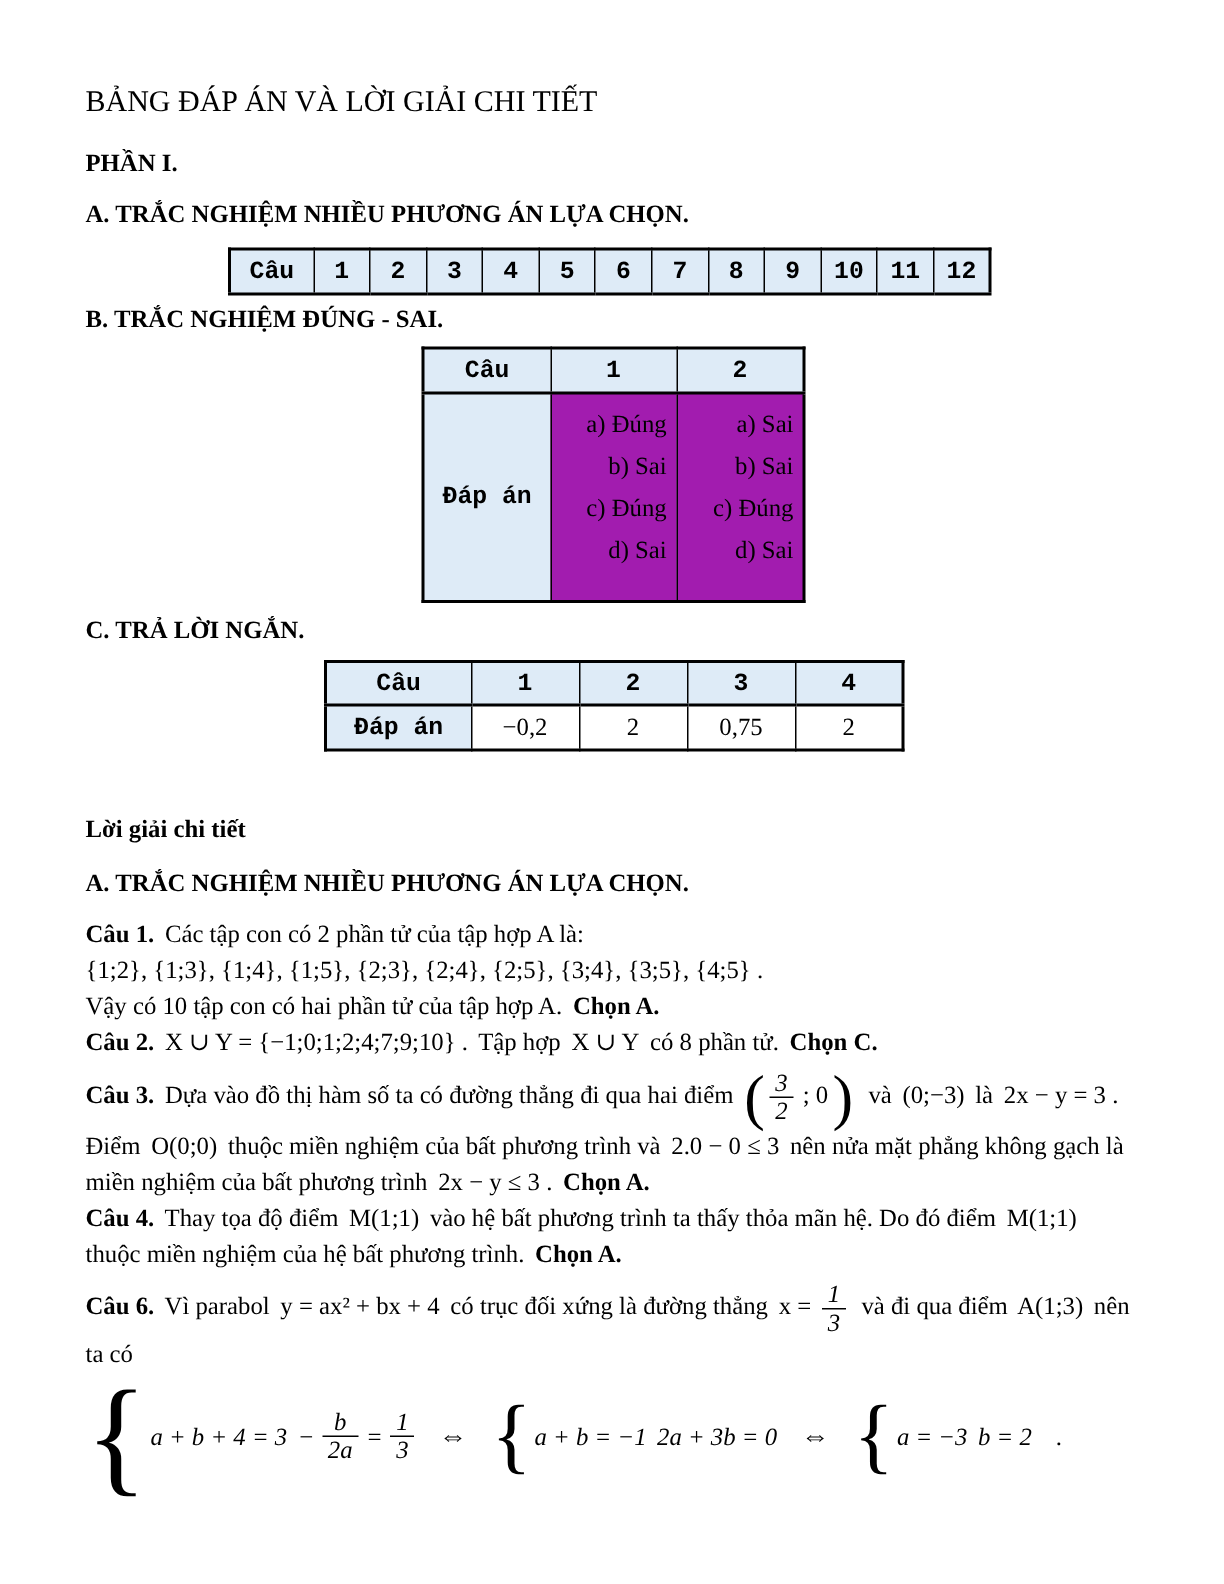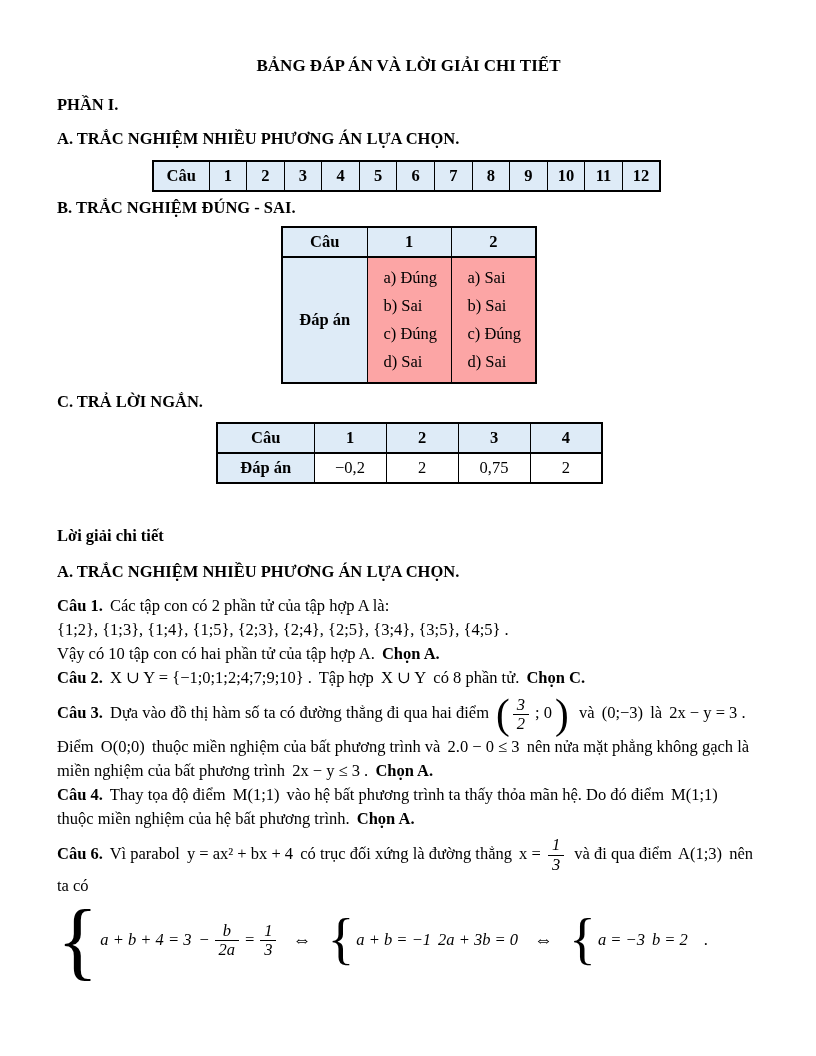--- a/index.html
+++ b/index.html
@@ -5,34 +5,34 @@
   * { box-sizing: border-box; }
   html,body { margin:0; padding:0; background:#ffffff; }
   .page {
     width:816px; height:1056px; margin:0 auto; background:#ffffff;
     font-family:"Liberation Serif","DejaVu Serif",serif;
     font-size:16.5px; line-height:1.45; color:#000;
     padding:54px 56px 0 57px; position:relative; overflow:hidden;
   }
   .b { font-weight:bold; }
   .m { }
-  .title { text-align:center; font-weight:bold; font-size:17px; margin:0 0 14px 0; }
+  .title { font-weight:normal; font-size:20px; margin:0 0 14px 0; }
   .h { font-weight:bold; margin:10px 0 0 0; }
   p.sol { margin:0; }
   .sol span { margin-right:3px;text-align:right; }
 
   table { border-collapse:collapse; table-layout:fixed; }
   td, th { border:1px solid #000; text-align:center; vertical-align:middle; padding:2px 3px; }
-  .hdrfill { background:#DEEBF7; font-weight:bold; }
+  .hdrfill { background:#DEEBF7; font-weight:bold;font-family:Liberation Mono, monospace; }
   table.ta { width:509px; margin:10px 0 4px 95px; border:2px solid #000; }
   table.ta td, table.ta th { height:25px; }
   table.ta tr.hrow th { border-bottom:2px solid #000; }
   table.tb { width:254px; margin:6px 0 6px 224px; border:2px solid #000; }
   table.tb tr.hrow th { height:29px; border-bottom:2px solid #000; }
-  table.tb td.opts { text-align:left; padding:6px 6px 6px 16px; background:#fca5a5; }
+  table.tb td.opts { text-align:right; padding:6px 6px 19px 16px; background:#a21caf; }
   table.tb td.opts div { line-height:28px; }
   table.tc { width:385px; margin:8px 0 0 159px; border:2px solid #000; }
   table.tc td, table.tc th { height:27px; }
   table.tc tr.hrow th { border-bottom:2px solid #000; }
 
   .frac { display:inline-block; text-align:center; vertical-align:middle; font-style:italic; line-height:1.1; }
   .frac .num { display:block; border-bottom:1.4px solid #000; padding:0 4px; }
   .frac .den { display:block; padding:0 4px; }
   .bigparen { font-size:250%; font-weight:300; vertical-align:middle; line-height:1; font-style:normal; }
   .eqblock { display:flex; align-items:center; gap:16px; margin:6px 0 4px 0; }

